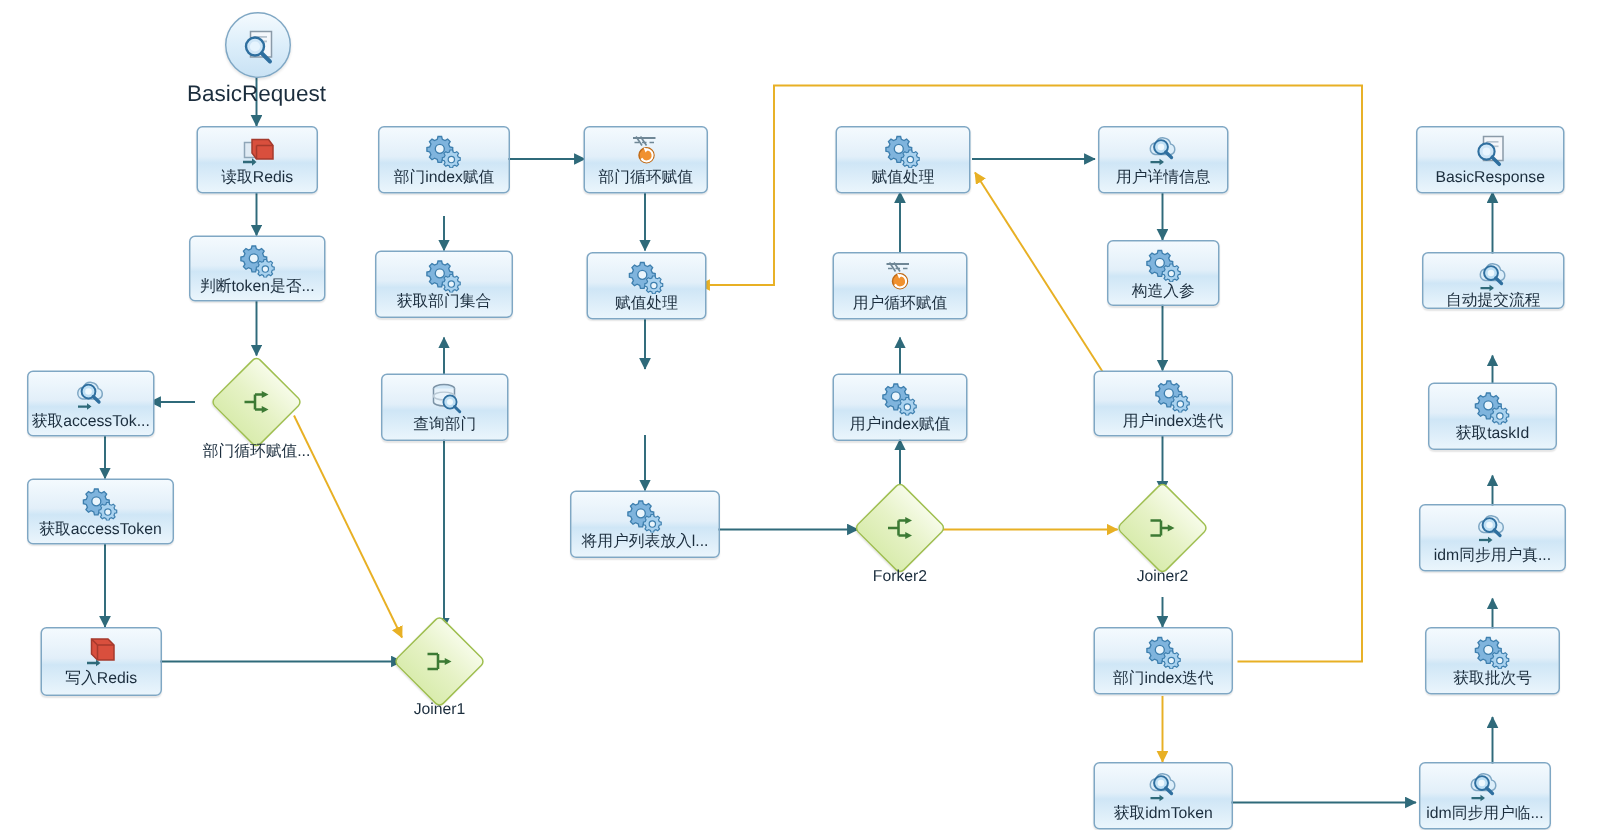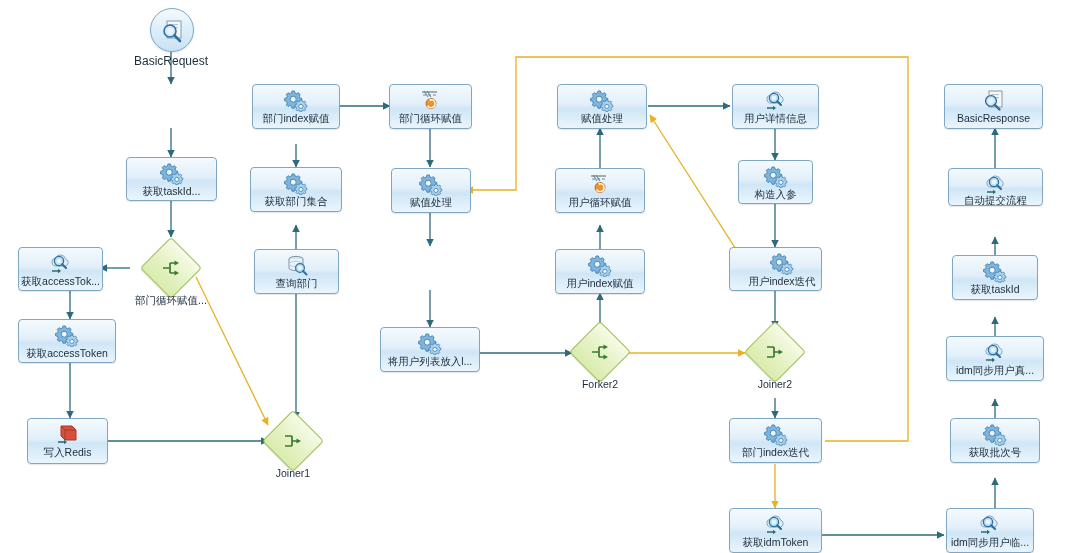--- a/index.html
+++ b/index.html
@@ -66,21 +66,21 @@
 
   
   .round{
     position:absolute;
     width:42px;height:42px;border-radius:50%;
     border:1px solid #7fa7c4;
     background:linear-gradient(to bottom,#f4fafe 0%,#dceefa 50%,#c9e2f4 100%);
     box-shadow:0 1px 2px rgba(0,0,0,.12);
   }
   .round-lbl{
-    position:absolute;font-size:12px;color:#1b2d3d;text-align:center;
+    position:absolute;font-size:15px;color:#1b2d3d;text-align:center;
     white-space:nowrap;
   }
 
   
   .ic{position:absolute;left:0;top:0;width:26px;height:24px;}
 </style>
 </head>
 <body>
 
 <div id="canvas">
@@ -153,35 +153,48 @@
       <rect x="10" y="8" width="9" height="1.2" fill="#b8c4cf"></rect>
       <rect x="10" y="11" width="9" height="1.2" fill="#b8c4cf"></rect>
       <rect x="10" y="14" width="6" height="1.2" fill="#b8c4cf"></rect>
       <circle cx="11" cy="15" r="6" fill="#cfe6f7" stroke="#2f6f9f" stroke-width="1.6"></circle>
       <circle cx="11" cy="15" r="3.4" fill="#eaf6ff" opacity=".85"></circle>
       <path d="M15.5,19.5 L21,25" stroke="#2f6f9f" stroke-width="2.6" stroke-linecap="round"></path>
     </svg>
   </div>
   <div class="round-lbl" style="left:116px;top:54px;width:110px;">BasicRequest</div>
 
+  <div class="node" style="left:131px;top:84px;width:81px;height:45px;">
+    <span class="glyph">
+      <svg class="ic" viewBox="0 0 26 24">
+        <path d="M4,7 L14,7 L14,17 L4,17 z" fill="#dfeaf3" stroke="#8fa6b8" stroke-width="1"></path>
+        <path d="M9,5 L20,5 L23,9 L23,18 L12,18 L9,14 z" fill="#d94f3d" stroke="#a53a2c" stroke-width="1"></path>
+        <path d="M12,9 L23,9" stroke="#a53a2c" stroke-width="1"></path>
+        <path d="M12,9 L12,18" stroke="#a53a2c" stroke-width="1"></path>
+        <path d="M3,20 L11,20" stroke="#2f6a7a" stroke-width="1.6"></path>
+        <path d="M9,17.5 L12,20 L9,22.5" fill="#2f6a7a"></path>
+      </svg>
+    </span>
+    <span class="lbl">读取Redis</span>
+  </div>
 
   <div class="node" style="left:126px;top:157px;width:91px;height:44px;">
     <span class="glyph">
       <svg class="ic" viewBox="0 0 26 24">
         <g fill="#7fb4dd" stroke="#3e7fae" stroke-width=".9">
           <path d="M9,3 l2.4,0 l.5,1.9 l1.8,.8 l1.7,-1 l1.7,1.7 l-1,1.7 l.8,1.8 l1.9,.5 l0,2.4 l-1.9,.5 l-.8,1.8 l1,1.7 l-1.7,1.7 l-1.7,-1 l-1.8,.8 l-.5,1.9 l-2.4,0 l-.5,-1.9 l-1.8,-.8 l-1.7,1 l-1.7,-1.7 l1,-1.7 l-.8,-1.8 l-1.9,-.5 l0,-2.4 l1.9,-.5 l.8,-1.8 l-1,-1.7 l1.7,-1.7 l1.7,1 l1.8,-.8 z"></path>
         </g>
         <circle cx="10.2" cy="11.2" r="3" fill="#eaf5fc" stroke="#3e7fae" stroke-width=".9"></circle>
         <g fill="#a9d2ef" stroke="#3e7fae" stroke-width=".8">
           <path d="M17,12 l1.7,0 l.4,1.3 l1.2,.5 l1.2,-.7 l1.2,1.2 l-.7,1.2 l.5,1.2 l1.3,.4 l0,1.7 l-1.3,.4 l-.5,1.2 l.7,1.2 l-1.2,1.2 l-1.2,-.7 l-1.2,.5 l-.4,1.3 l-1.7,0 l-.4,-1.3 l-1.2,-.5 l-1.2,.7 l-1.2,-1.2 l.7,-1.2 l-.5,-1.2 l-1.3,-.4 l0,-1.7 l1.3,-.4 l.5,-1.2 l-.7,-1.2 l1.2,-1.2 l1.2,.7 l1.2,-.5 z"></path>
         </g>
         <circle cx="17.9" cy="18.4" r="2.1" fill="#eaf5fc" stroke="#3e7fae" stroke-width=".8"></circle>
       </svg>
     </span>
-    <span class="lbl">获取taskId...</span>
+    <span class="lbl">判断token是否...</span>
   </div>
 
   <div class="diamond-wrap" style="left:149px;top:246px;">
     <div class="diamond"></div>
     <svg class="diamond-ico" viewBox="0 0 20 20">
       <path d="M2,10 L9,10 M9,5 L16,5 M9,15 L16,15 M9,5 L9,15" stroke="#3c7a34" stroke-width="1.7" fill="none"></path>
       <path d="M13.5,2.6 L18,5 L13.5,7.4 z" fill="#3c7a34"></path>
       <path d="M13.5,12.6 L18,15 L13.5,17.4 z" fill="#3c7a34"></path>
     </svg>
     <div class="diamond-lbl" style="top:48px;">部门循环赋值...</div>

